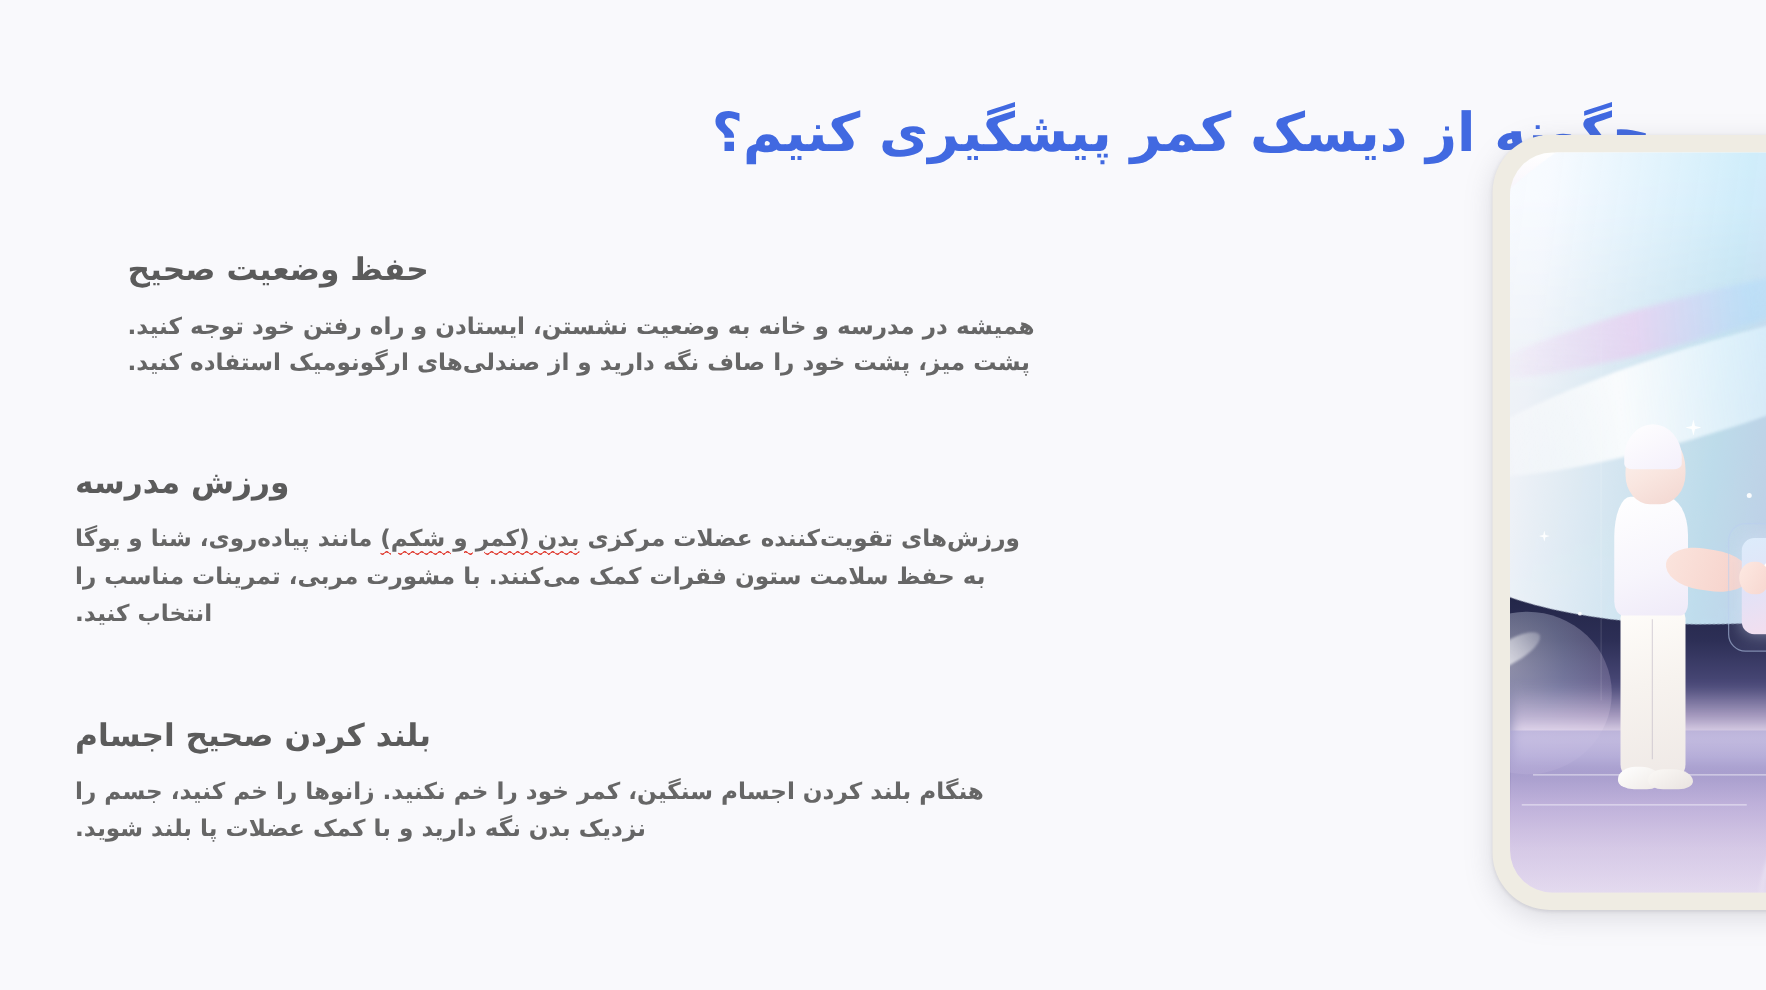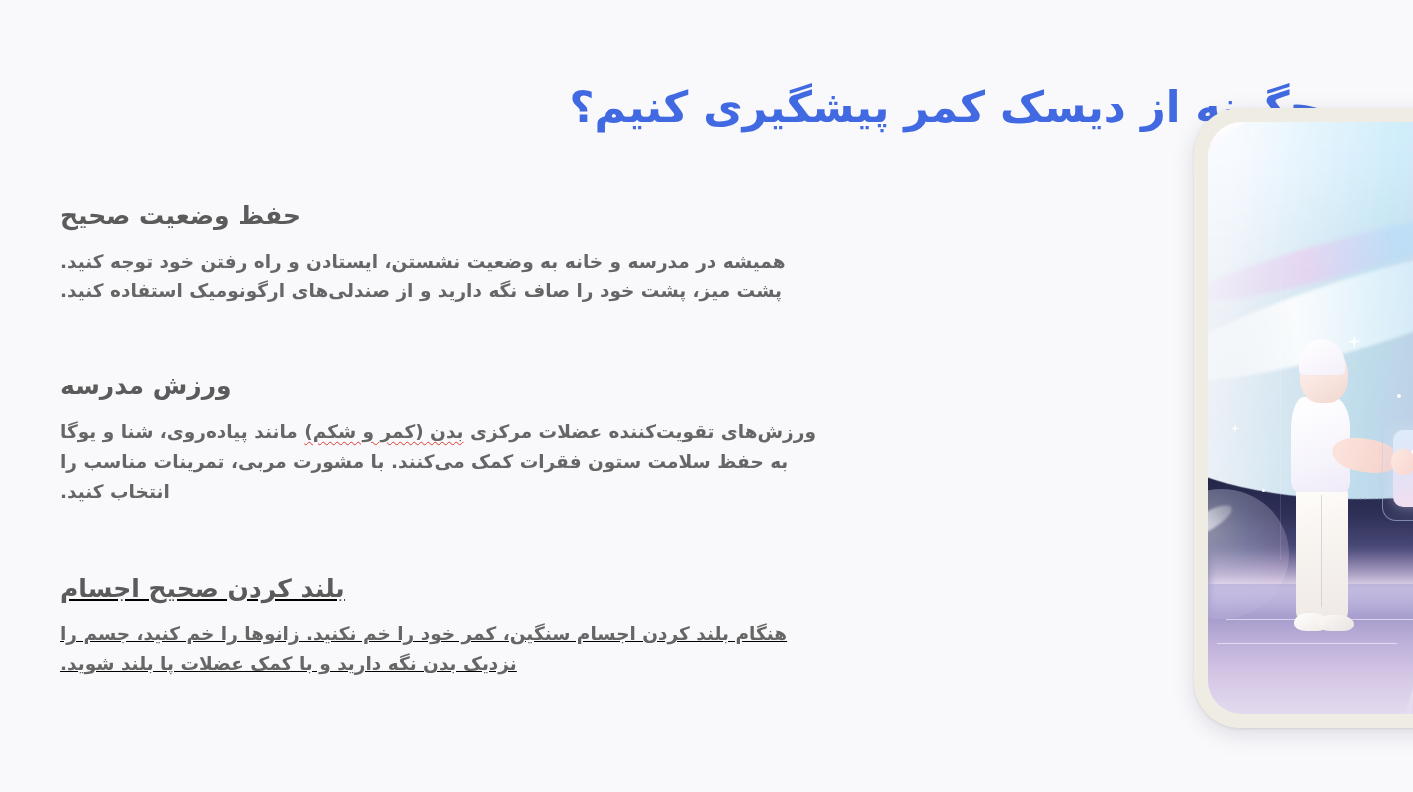--- a/index.html
+++ b/index.html
@@ -43,21 +43,21 @@
     position: absolute;
     top: 200px;
     right: 578px;
     width: 775px;
     direction: rtl;
   }
 
   .section {
     margin-bottom: 46px;
   }
-  .section:last-child { margin-bottom: 0; text-decoration: underline; }
+  .section:last-child { margin-bottom: 0; }
 
   .section-heading {
     text-align: left;
     direction: rtl;
     font-size: 25px;
     font-weight: bold;
     color: #5b5b5b;
     line-height: 1.3;
     margin: 0 0 14px 0;
     padding-left: 0;
@@ -75,21 +75,21 @@
   }
 
   
   .misspelled {
     text-decoration: underline wavy #e03a2f;
     text-decoration-thickness: 1px;
     text-underline-offset: 3px;
   }
 
   
-  .sec-1 { margin-bottom: 64px; }
+  .sec-1 { margin-bottom: 64px; margin-left: 42px; }
   .sec-2 { margin-bottom: 66px; }
 
   
   .illustration-frame {
     position: absolute;
     top: 108px;
     left: 911px;
     width: 479px;
     height: 620px;
     background: #efece3;

